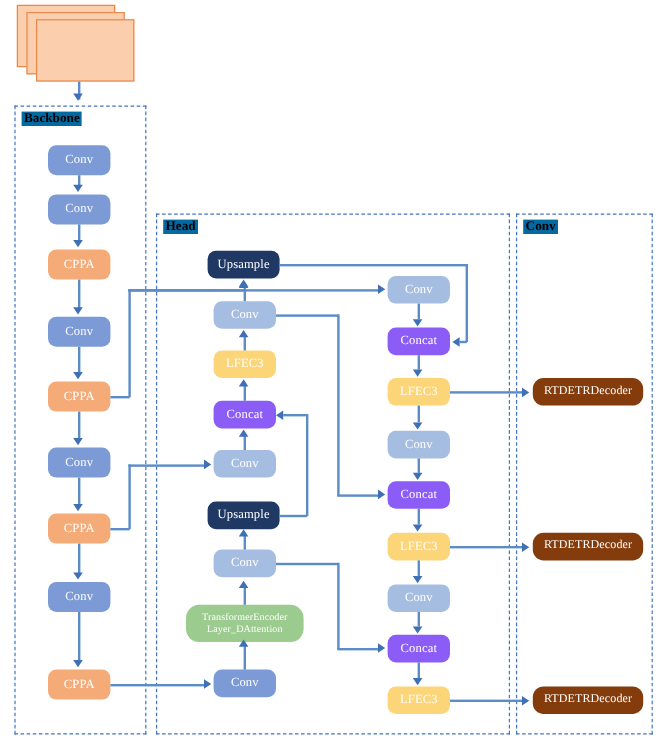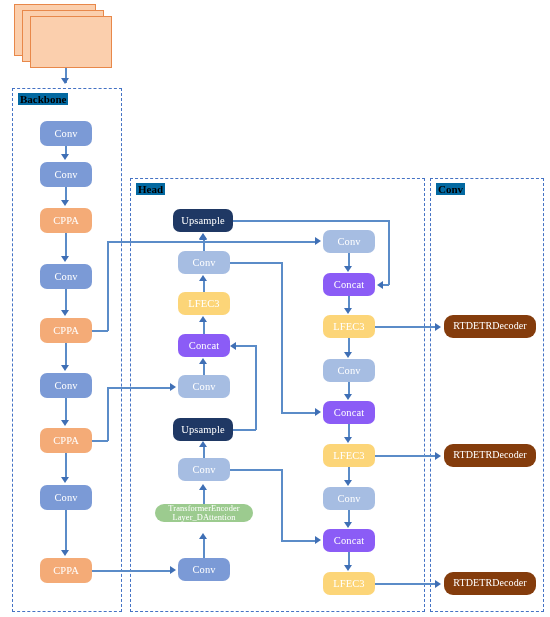--- a/index.html
+++ b/index.html
@@ -94,21 +94,21 @@
   <div class="arw arw-d" style="left:61px; top:550px;"></div>
 
   <div class="node n-upsample" style="left:173px; top:209px; width:60px; height:23px;">Upsample</div>
   <div class="node n-conv-lite" style="left:178px; top:251px; width:52px; height:23px;">Conv</div>
   <div class="node n-lfec3" style="left:178px; top:292px; width:52px; height:23px;">LFEC3</div>
   <div class="node n-concat" style="left:178px; top:334px; width:52px; height:23px;">Concat</div>
   <div class="node n-conv-lite" style="left:178px; top:375px; width:52px; height:23px;">Conv</div>
   <div class="node n-upsample" style="left:173px; top:418px; width:60px; height:23px;">Upsample</div>
   <div class="node n-conv-lite" style="left:178px; top:458px; width:52px; height:23px;">Conv</div>
 
-  <div class="node n-trans" style="left:155px; top:504px; width:98px; height:18px;flex-direction:column;">
+  <div class="node n-trans" style="left:155px; top:504px; width:98px; height:31px;flex-direction:column;">
     <span>TransformerEncoder</span>
     <span>Layer_DAttention</span>
   </div>
 
   <div class="node n-conv" style="left:178px; top:558px; width:52px; height:23px;">Conv</div>
 
   <div class="node n-conv-lite" style="left:323px; top:230px; width:52px; height:23px;">Conv</div>
   <div class="node n-concat" style="left:323px; top:273px; width:52px; height:23px;">Concat</div>
   <div class="node n-lfec3" style="left:323px; top:315px; width:52px; height:23px;">LFEC3</div>
   <div class="node n-conv-lite" style="left:323px; top:359px; width:52px; height:23px;">Conv</div>

